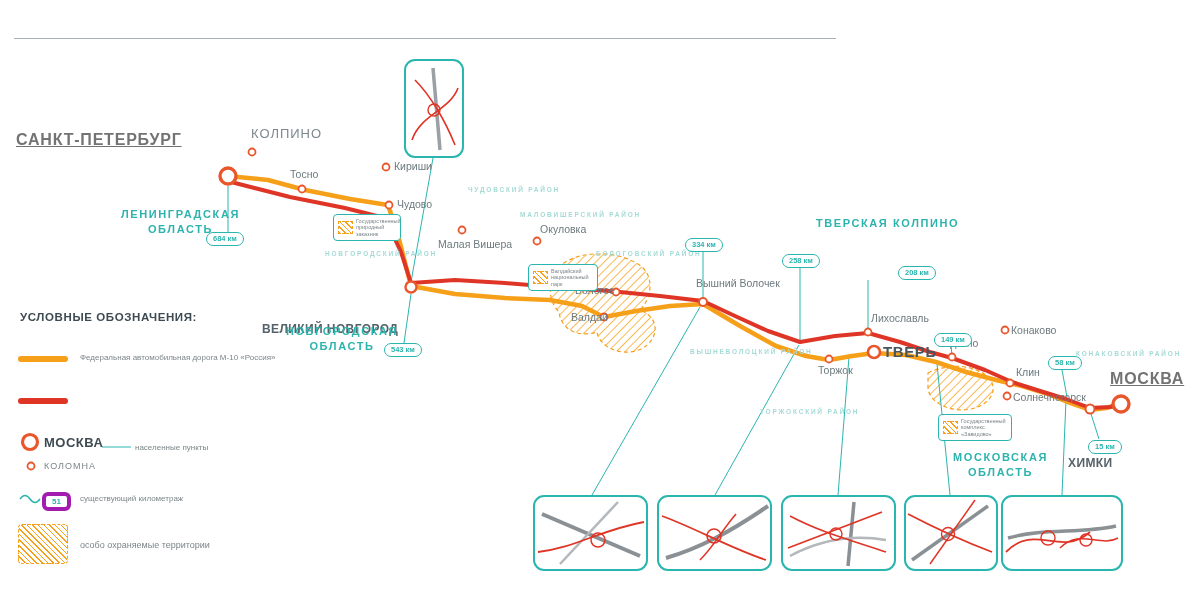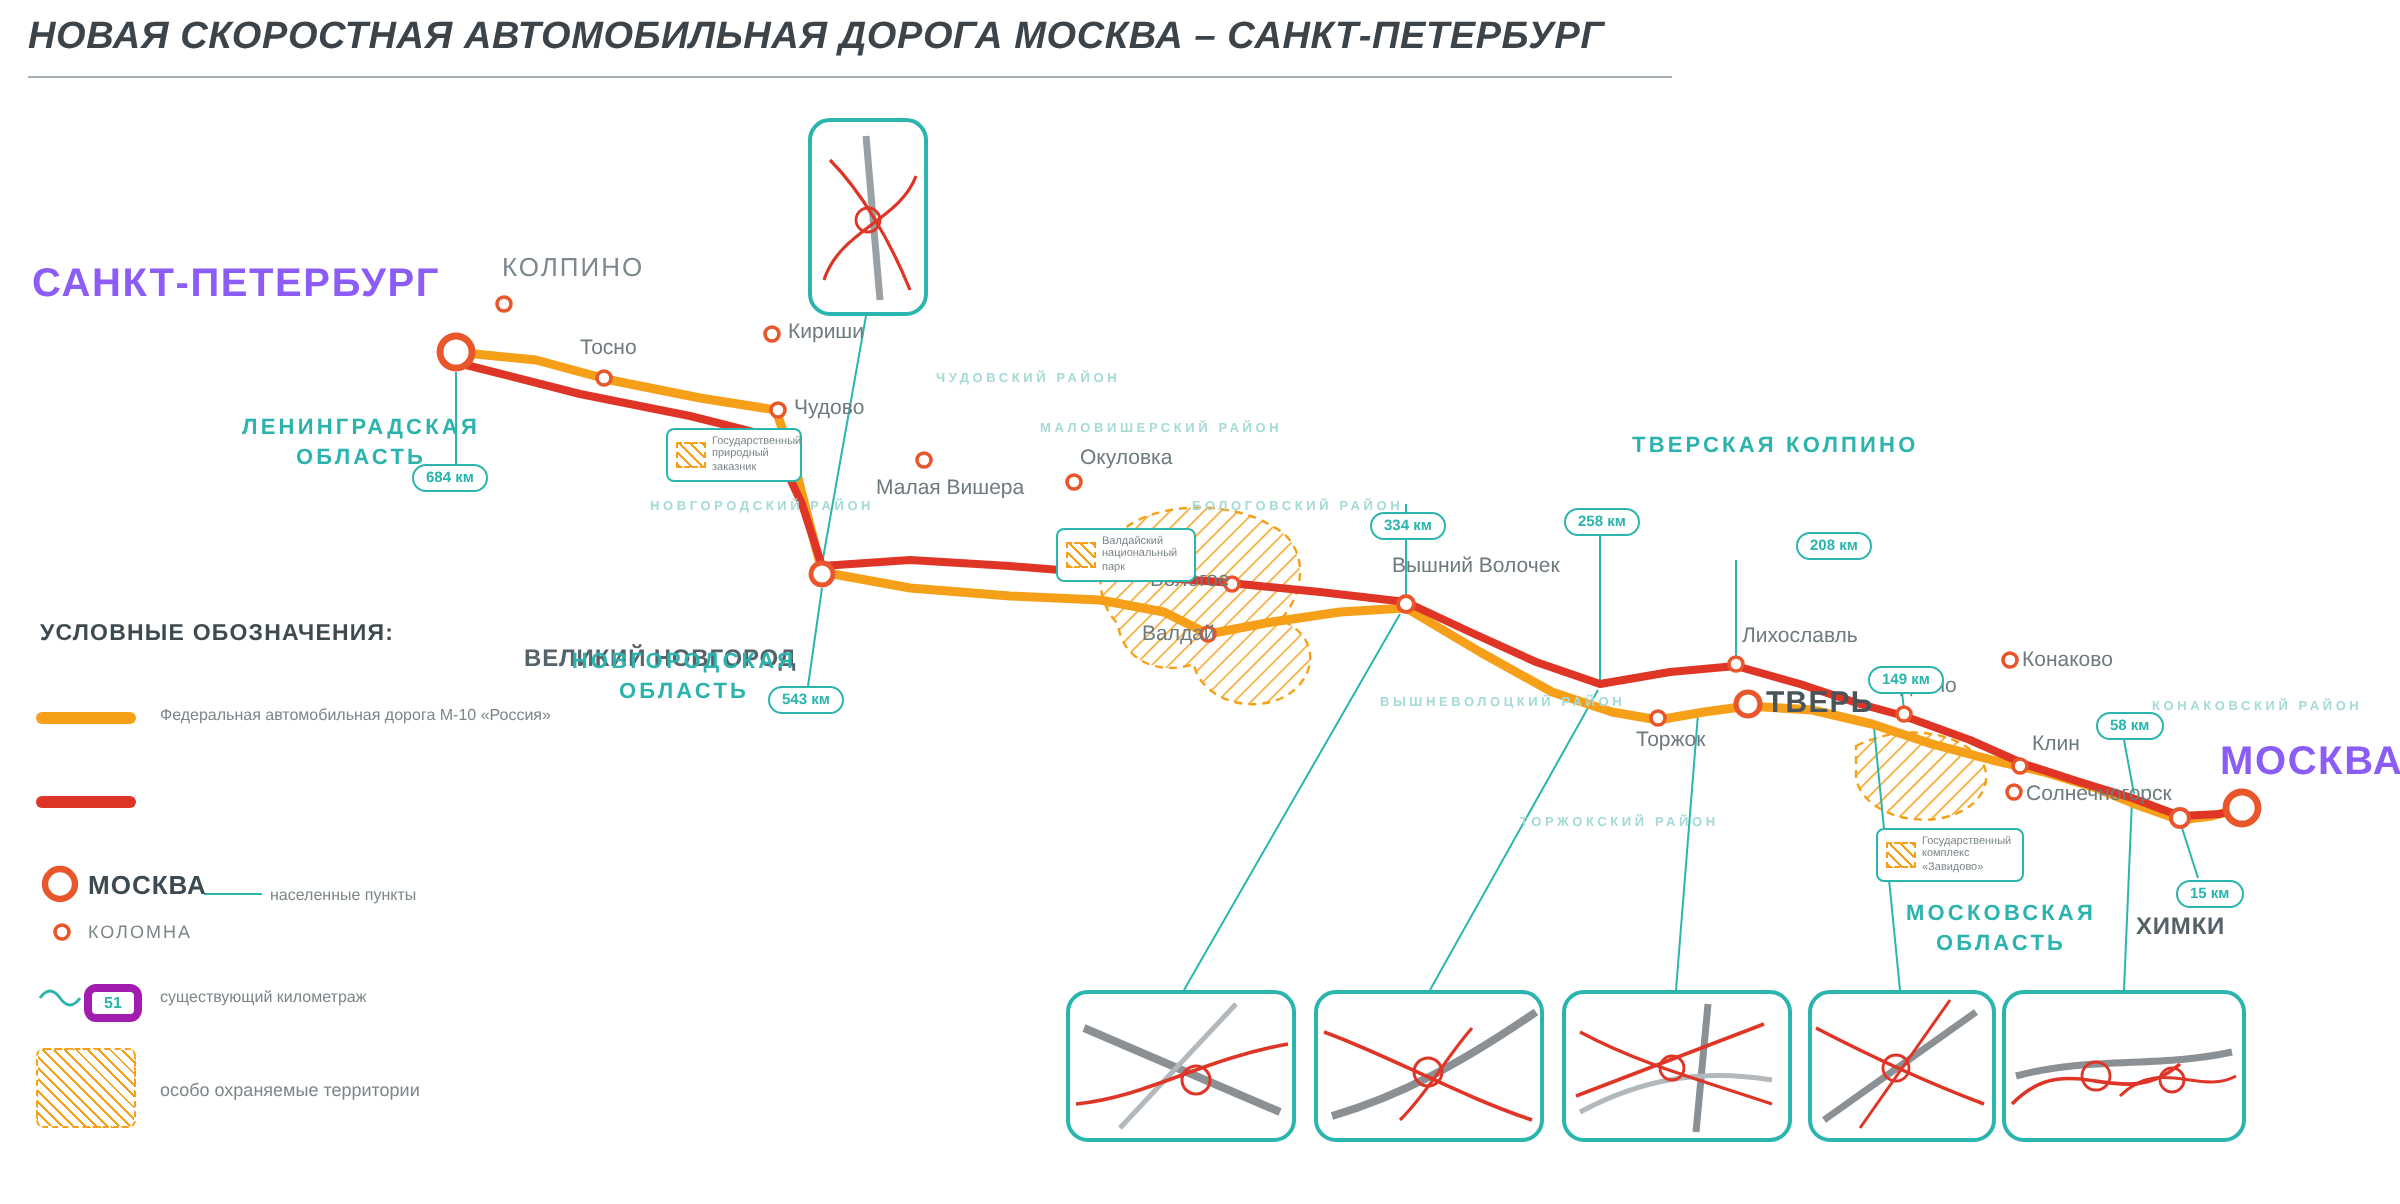--- a/index.html
+++ b/index.html
@@ -4,21 +4,21 @@
 <style>
   html,body{margin:0;padding:0;background:#fff;}
   .stage{position:relative;width:1200px;height:602px;background:#ffffff;overflow:hidden;
          font-family:"Liberation Sans","DejaVu Sans",sans-serif;}
   svg{position:absolute;left:0;top:0;}
   .layer{position:absolute;left:0;top:0;width:100%;height:100%;pointer-events:none;}
   .lbl{position:absolute;white-space:nowrap;}
   .title{position:absolute;left:14px;top:8px;font-size:19px;font-weight:bold;font-style:italic;
          color:#3c4349;letter-spacing:.3px;}
   .title-rule{position:absolute;left:14px;top:38px;width:822px;height:1px;background:#a7b0b4;}
-  .city-xl{font-size:20px;font-weight:600;color:#8b5cf6;letter-spacing:.8px;}
+  .city-xl{font-size:16px;font-weight:600;color:#737373;letter-spacing:.8px;text-decoration:underline;}
   .city-lg{font-size:12px;font-weight:bold;color:#56626a;letter-spacing:.4px;margin-top:42px;}
   .city-tver{font-size:15px;font-weight:bold;color:#49545b;letter-spacing:.6px;}
   .city-md{font-size:13px;color:#7d898d;letter-spacing:1px;}
   .city-sm{font-size:10.5px;color:#6d7a7e;}
   .region{white-space:pre-line;text-align:center;color:#2db3ad;font-weight:bold;font-size:11px;
           letter-spacing:1.6px;line-height:1.4;}
   .district{color:#a5dbd7;font-size:6.5px;font-weight:bold;letter-spacing:1.8px;}
   .km{position:absolute;background:#fff;border:1px solid #2bb5af;border-radius:7px;color:#2bb5af;
       font-size:7.5px;font-weight:bold;padding:1px 6px;line-height:1.3;white-space:nowrap;}
   .infobox{position:absolute;background:#fff;border:1px solid #2bb5af;border-radius:4px;
@@ -148,21 +148,20 @@
     <g>
       <circle cx="30" cy="442" r="7.5" fill="#fff" stroke="#e9562c" stroke-width="3.2"></circle>
       <circle cx="31" cy="466" r="3.5" fill="#fff" stroke="#e9562c" stroke-width="1.8"></circle>
       <line x1="102" y1="447" x2="131" y2="447" stroke="#2bb5af" stroke-width="1"></line>
       <path d="M20,499 q5,-7 10,0 q5,7 10,0" fill="none" stroke="#2bb5af" stroke-width="1.5"></path>
     </g>
   </svg>
 
   <div class="layer">
 
-    <div class="title">НОВАЯ СКОРОСТНАЯ АВТОМОБИЛЬНАЯ ДОРОГА МОСКВА – САНКТ-ПЕТЕРБУРГ</div>
     <div class="title-rule"></div>
 
     <div class="lbl city-xl" style="left:16px;top:131px">САНКТ-ПЕТЕРБУРГ</div>
     <div class="lbl city-md" style="left:251px;top:126px">КОЛПИНО</div>
     <div class="lbl city-sm" style="left:290px;top:168px">Тосно</div>
     <div class="lbl city-sm" style="left:394px;top:160px">Кириши</div>
     <div class="lbl city-sm" style="left:397px;top:198px">Чудово</div>
     <div class="lbl city-sm" style="left:438px;top:238px">Малая Вишера</div>
     <div class="lbl city-sm" style="left:540px;top:223px">Окуловка</div>
     <div class="lbl city-lg" style="left:262px;top:280px">ВЕЛИКИЙ НОВГОРОД</div>
@@ -190,21 +189,21 @@
     <div class="lbl district" style="left:468px;top:186px">ЧУДОВСКИЙ РАЙОН</div>
     <div class="lbl district" style="left:520px;top:211px">МАЛОВИШЕРСКИЙ РАЙОН</div>
     <div class="lbl district" style="left:325px;top:250px">НОВГОРОДСКИЙ РАЙОН</div>
     <div class="lbl district" style="left:596px;top:250px">БОЛОГОВСКИЙ РАЙОН</div>
     <div class="lbl district" style="left:690px;top:348px">ВЫШНЕВОЛОЦКИЙ РАЙОН</div>
     <div class="lbl district" style="left:760px;top:408px">ТОРЖОКСКИЙ РАЙОН</div>
     <div class="lbl district" style="left:1076px;top:350px">КОНАКОВСКИЙ РАЙОН</div>
 
     <div class="km" style="left:206px;top:232px">684 км</div>
     <div class="km" style="left:384px;top:343px">543 км</div>
-    <div class="km" style="left:685px;top:256px">334 км</div>
+    <div class="km" style="left:685px;top:238px">334 км</div>
     <div class="km" style="left:782px;top:254px">258 км</div>
     <div class="km" style="left:898px;top:266px">208 км</div>
     <div class="km" style="left:934px;top:333px">149 км</div>
     <div class="km" style="left:1048px;top:356px">58 км</div>
     <div class="km" style="left:1088px;top:440px">15 км</div>
 
     <div class="infobox" style="left:333px;top:214px;width:58px">
       <span class="hatch"></span>
       <span class="txt">Государственный природный заказник</span>
     </div>

